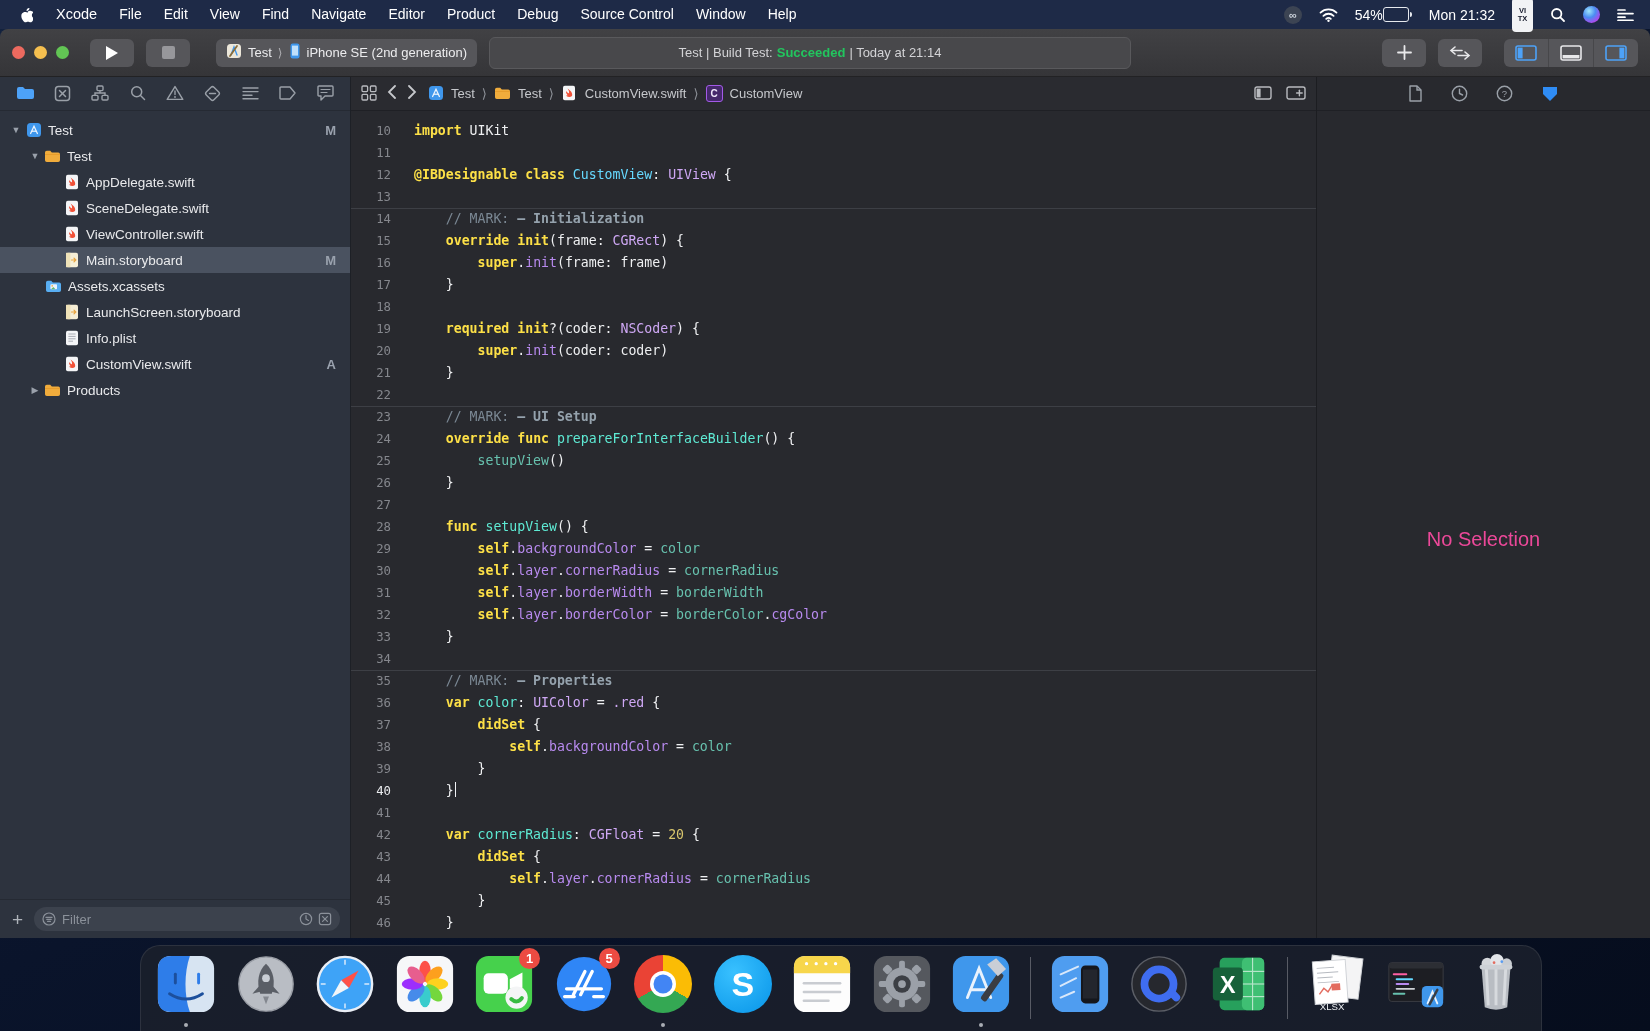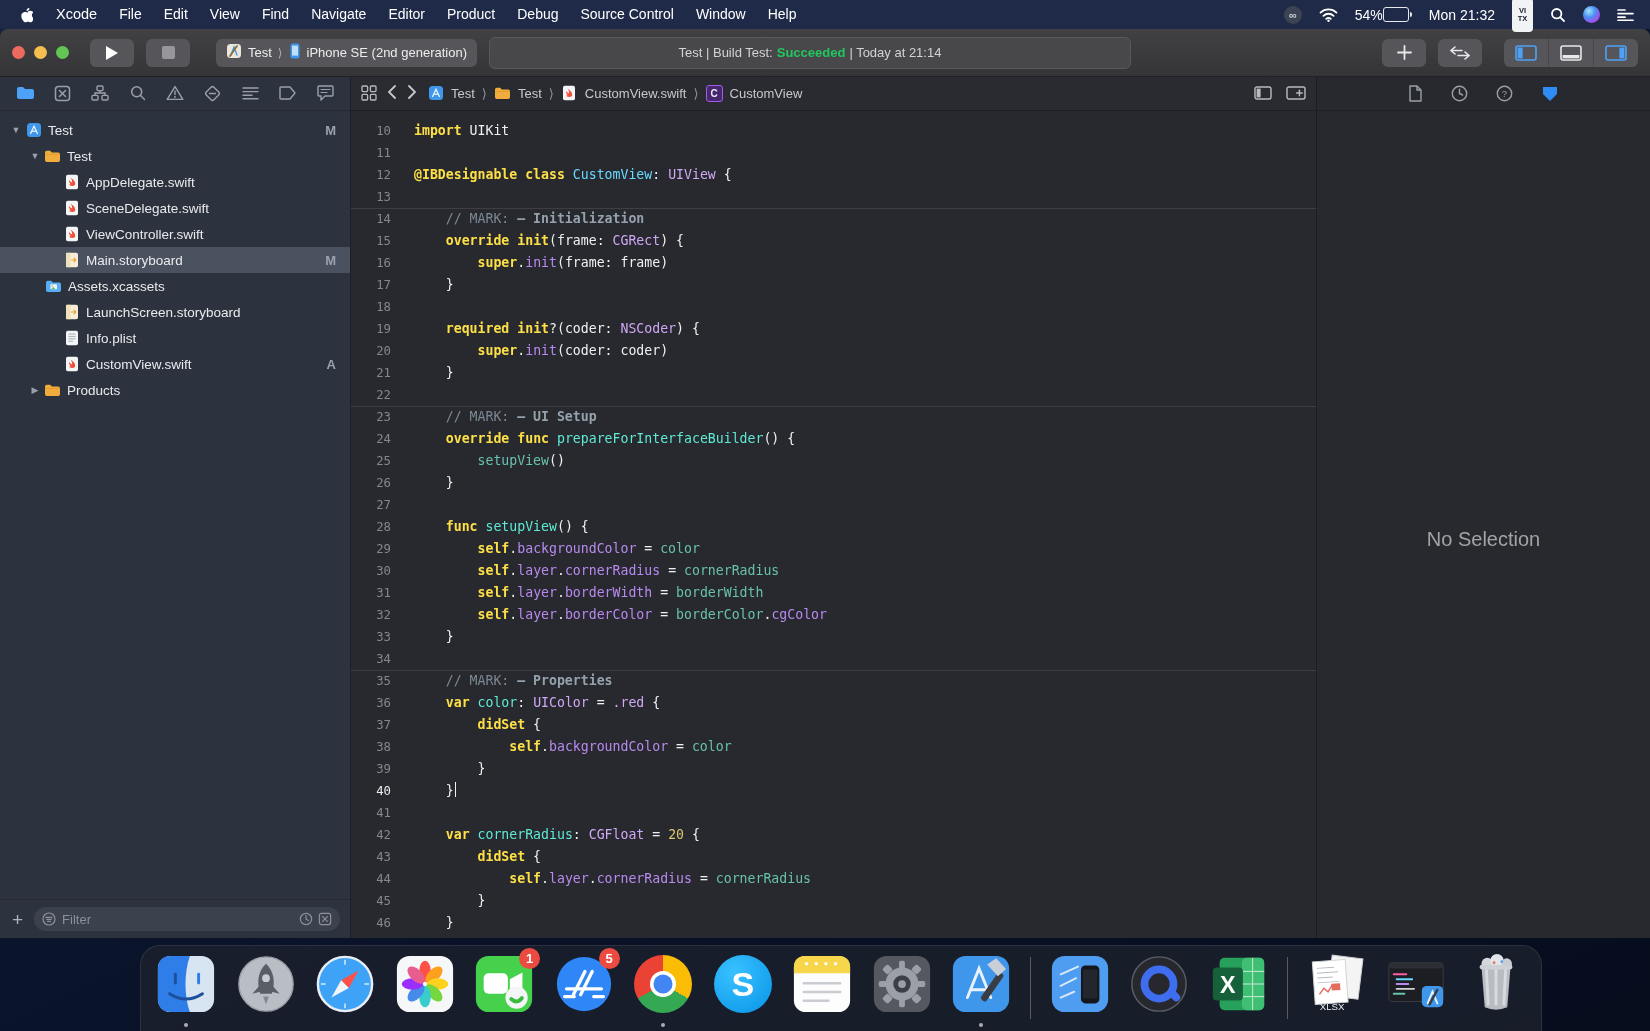--- a/index.html
+++ b/index.html
@@ -94,21 +94,21 @@
   .fd{color:#5eead4}
   .n{color:#d9c66d}
   .c{color:#7b8894}
   .cb{color:#95a2ad;font-weight:bold}
   .caret{display:inline-block;width:1.5px;height:15px;background:#f0f2f6;vertical-align:-2px;margin-left:1px}
   
   .inspector{width:333px;flex:none;background:#28292e;position:relative}
   .insp-header{height:34px;display:flex;align-items:center;justify-content:center;gap:28px;
     border-bottom:1px solid #1f2025}
   .no-selection{position:absolute;top:452px;left:0;right:0;text-align:center;
-    color:#a3a3a3;font-size:20px}
+    color:#ec4899;font-size:20px}
   
   .dock{position:absolute;left:140px;top:945px;width:1372px;height:100px;
     background:rgba(28,32,44,.84);border:1px solid rgba(255,255,255,.09);border-bottom:none;
     border-radius:20px 20px 0 0;display:flex;align-items:flex-start;justify-content:space-between;
     padding:7px 14px 0 14px;z-index:60}
   .ditem{width:62px;height:80px;position:relative;flex:none}
   .ditem .art{width:62px;height:62px}
   .dock-sep{width:1px;height:62px;background:rgba(255,255,255,.28);margin-top:4px;flex:none}
   .dock-dot{position:absolute;left:50%;transform:translateX(-50%);top:70px;width:4px;height:4px;
     border-radius:50%;background:#a9adb4}

